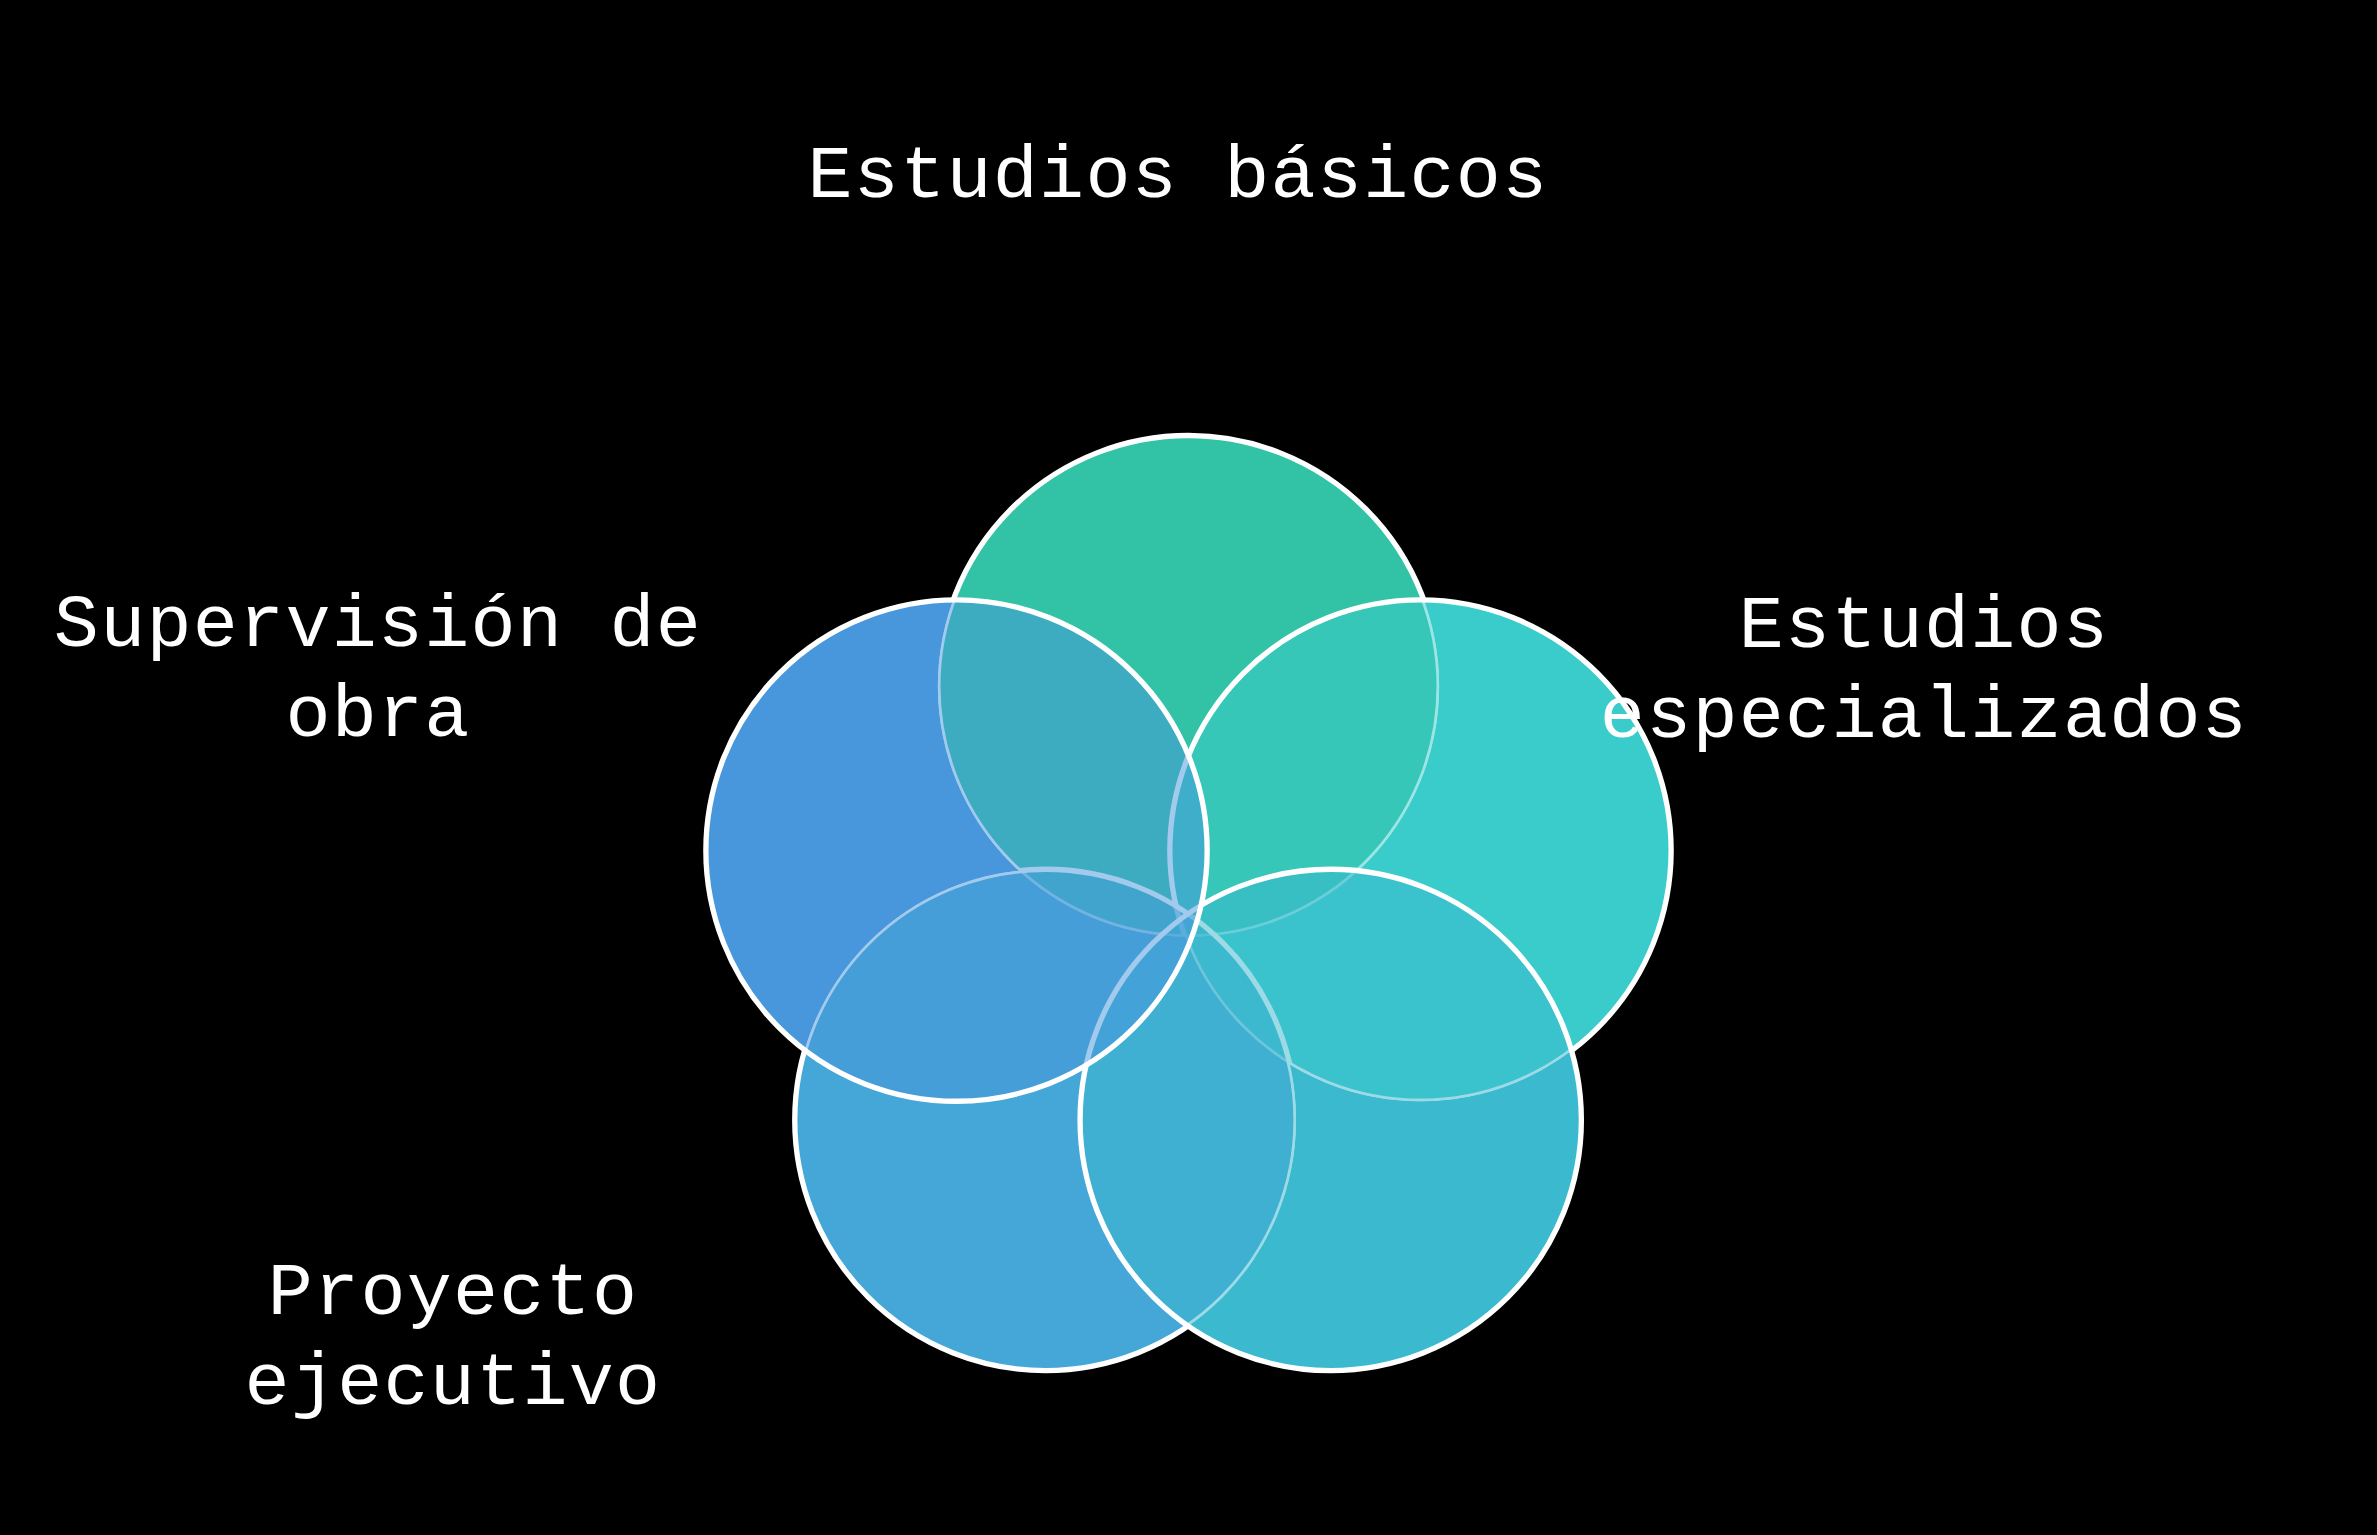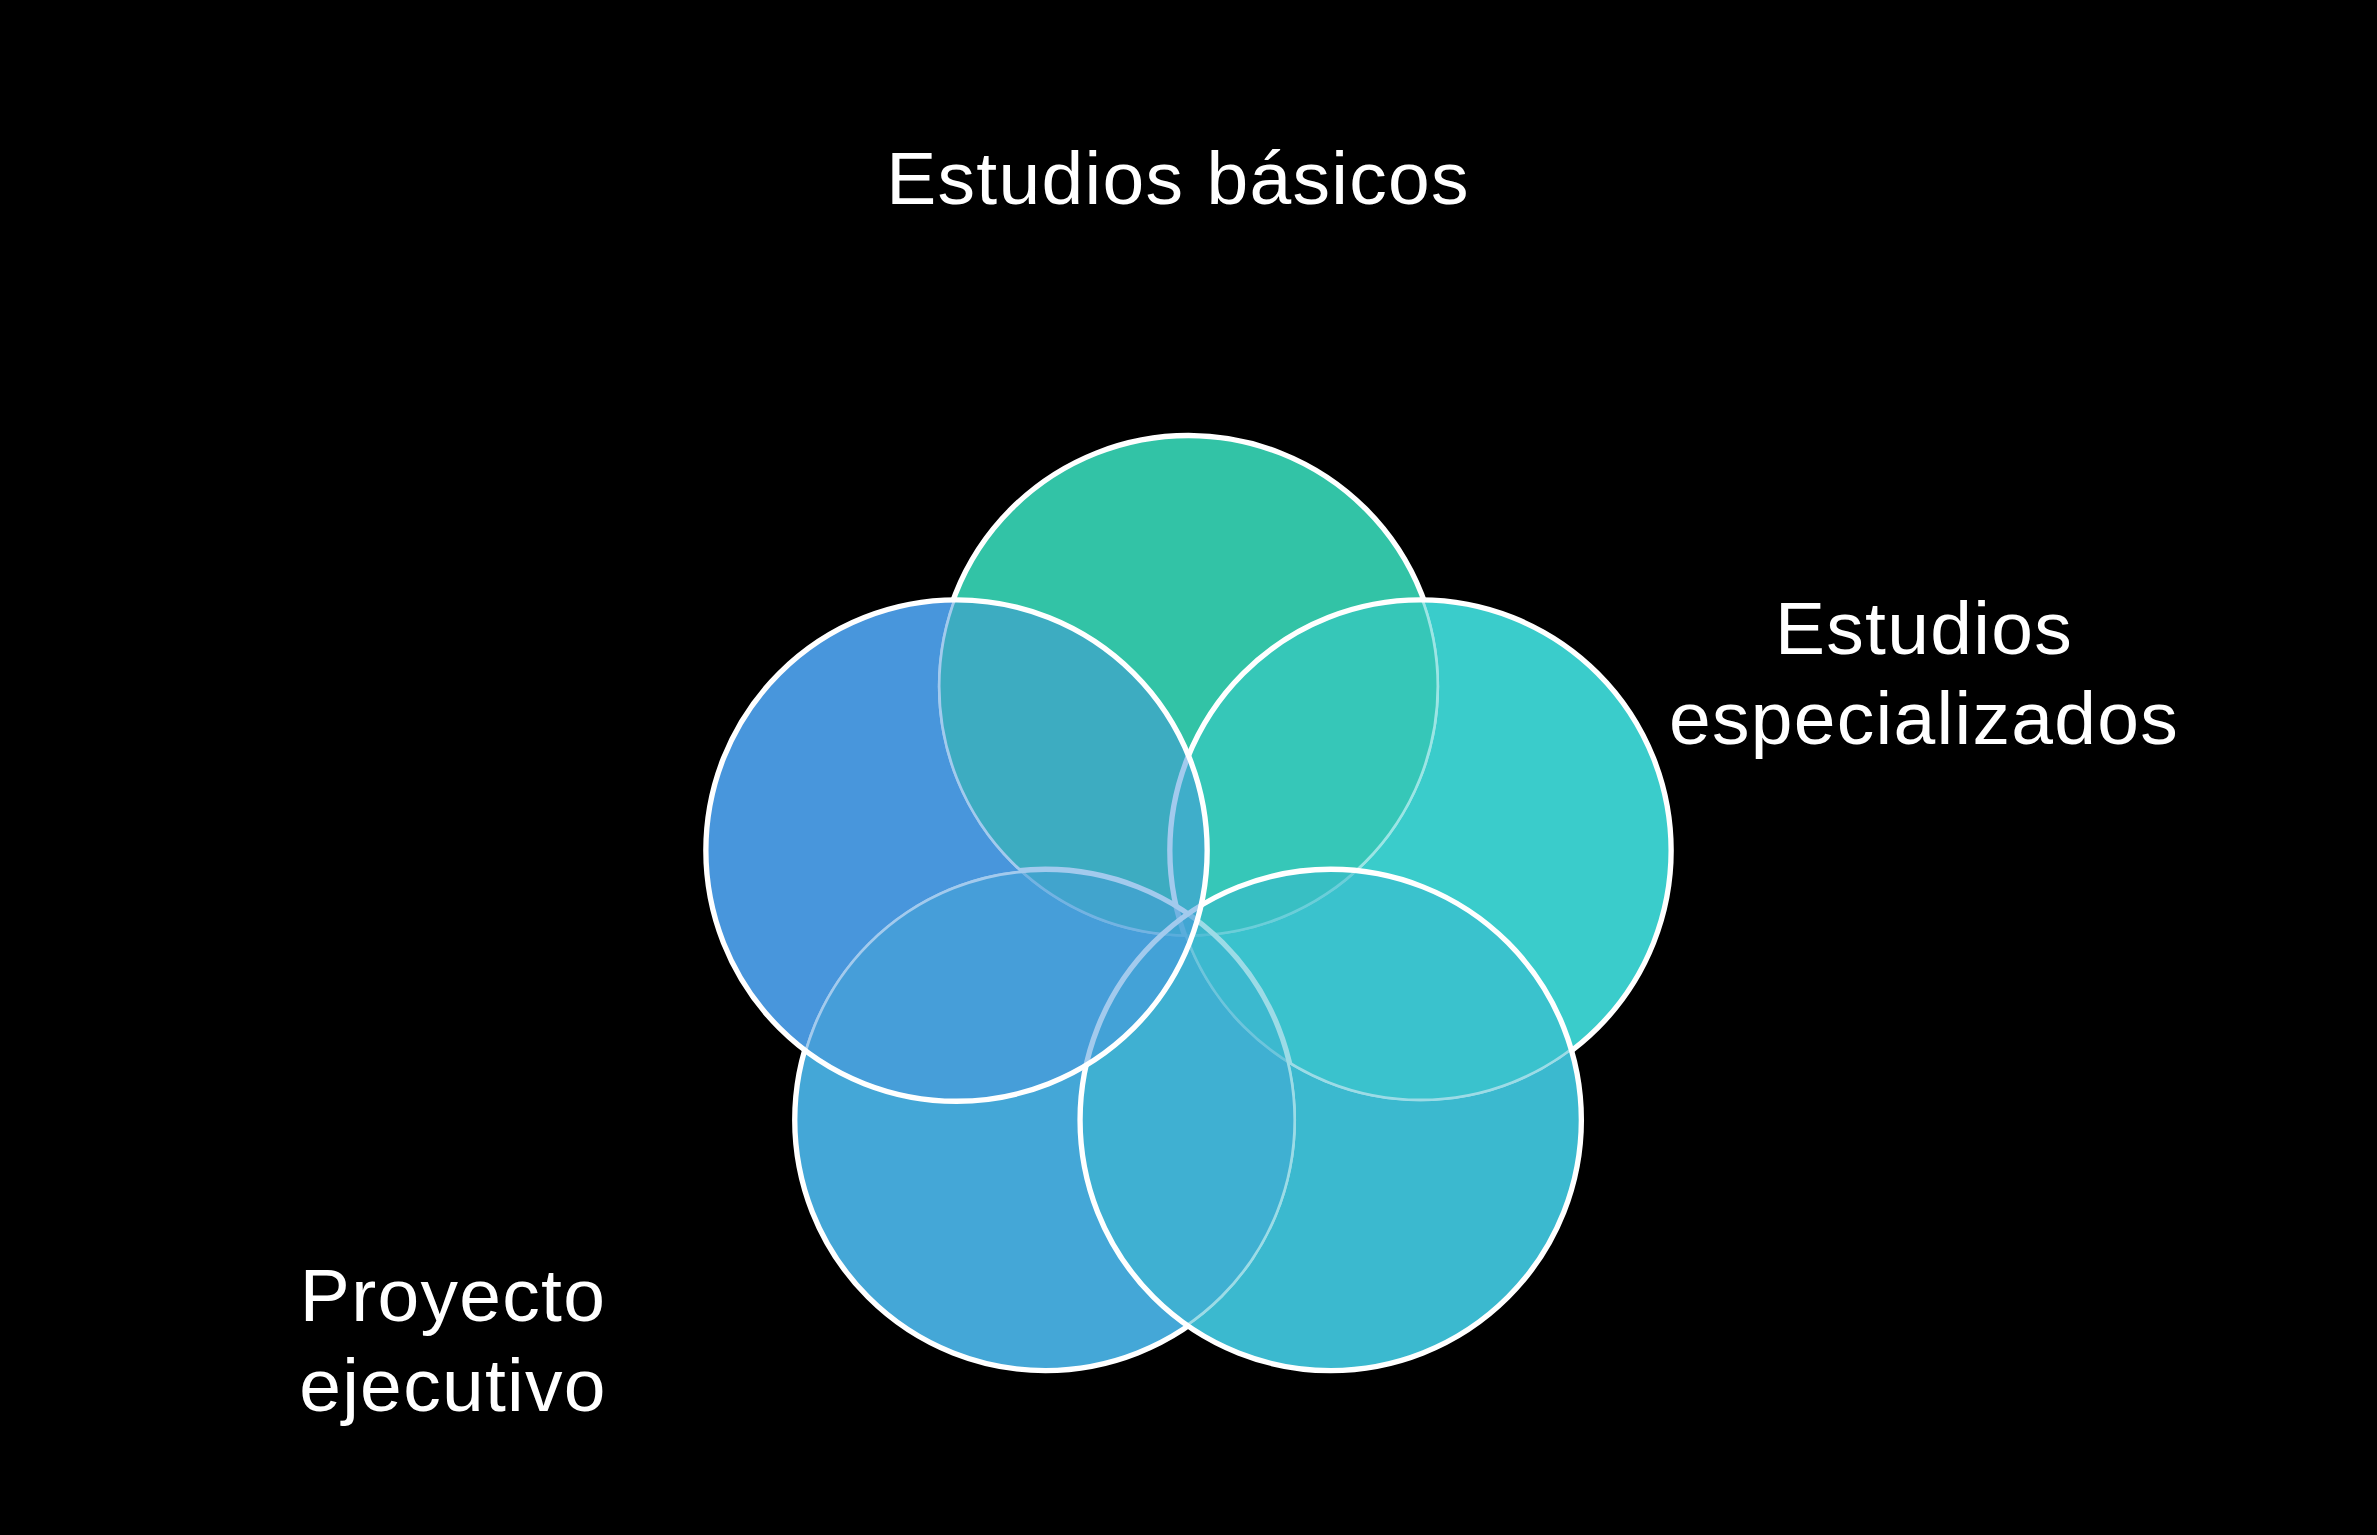--- a/index.html
+++ b/index.html
@@ -6,21 +6,21 @@
     margin: 0;
     padding: 0;
     background: #000000;
   }
   .slide {
     position: relative;
     width: 2377px;
     height: 1535px;
     background: #000000;
     overflow: hidden;
-    font-family: Liberation Sans, sans-serif;
+    font-family: Liberation Mono, monospace;
   }
   .venn-svg {
     position: absolute;
     left: 0;
     top: 0;
   }
   .venn-label {
     position: absolute;
     transform: translate(-50%, -50%);
     color: #ffffff;
@@ -133,15 +133,16 @@
     </g>
   </svg>
 
   <div class="venn-label nowrap" style="left:1178px; top:178px;">Estudios básicos</div>
 
   <div class="venn-label" style="left:1924px; top:673px; width:694px;">Estudios especializados</div>
 
 
   <div class="venn-label" style="left:453px; top:1340px; width:418px;">Proyecto ejecutivo</div>
 
+  <div class="venn-label" style="left:378px; top:672px; width:676px;">Supervisión de obra</div>
 
 </div>
 
 
 </body></html>

